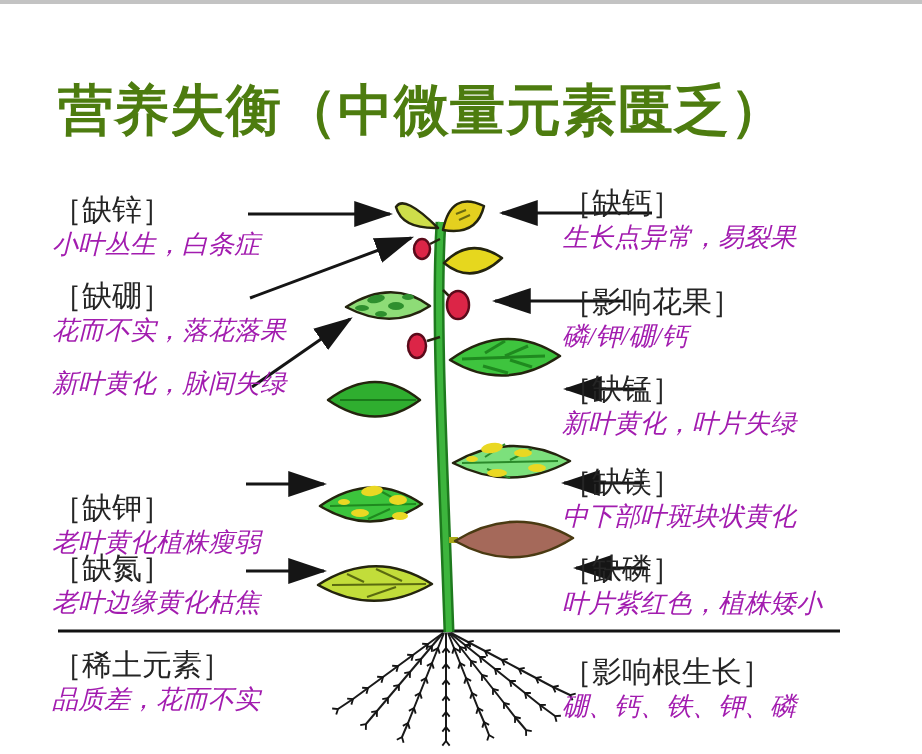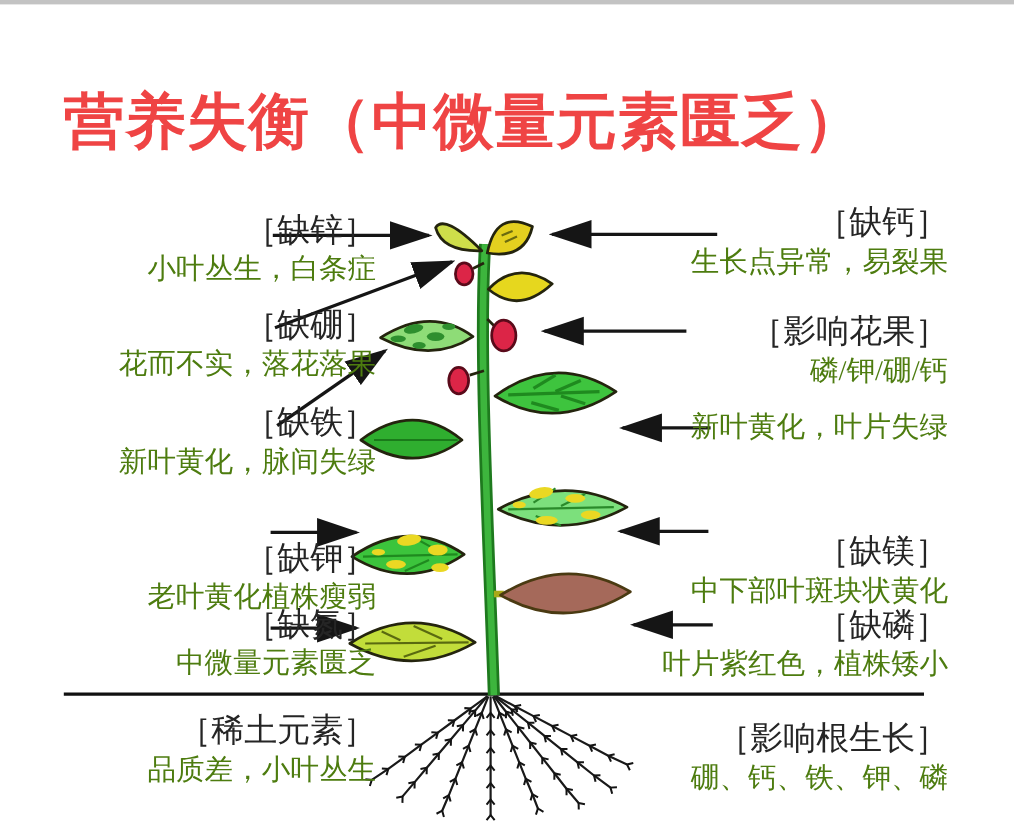--- a/index.html
+++ b/index.html
@@ -1,27 +1,27 @@
 <!DOCTYPE html>
 <html><head>
 <meta charset="utf-8">
 <style>
   html,body{margin:0;padding:0;background:#ffffff;}
   #page{position:relative;width:922px;height:754px;background:#ffffff;overflow:hidden;
         font-family:"Liberation Serif","DejaVu Serif",serif;}
   #topbar{position:absolute;left:0;top:0;width:922px;height:4px;background:#c3c3c3;}
   #title{position:absolute;left:58px;top:74px;width:840px;
          font-family:"Liberation Sans","DejaVu Sans",sans-serif;
-         font-weight:900;font-size:55px;letter-spacing:1px;color:#ef4444;
+         font-weight:900;font-size:55px;letter-spacing:1px;color:#4d7c0f;
          white-space:nowrap;}
-  .label-block{position:absolute;text-align:right;color:#2e2e2e;}
+  .label-block{position:absolute;text-align:left;color:#2e2e2e;}
   .label-block.left{left:52px;width:290px;}
   .label-block.right{left:562px;width:300px;}
   .label-name{font-size:30px;line-height:36px;font-weight:400;color:#252525;white-space:nowrap;}
-  .label-desc{font-size:26px;line-height:30px;margin-top:2px;color:#4d7c0f;white-space:nowrap;}
+  .label-desc{font-size:26px;line-height:30px;margin-top:2px;color:#a21caf;white-space:nowrap;font-style:italic;}
   #diagram-svg{position:absolute;left:0;top:0;}
 </style>
 </head>
 <body>
 
 <div id="page">
   <div id="topbar"></div>
 
   <div id="title">营养失衡（中微量元素匮乏）</div>
 
@@ -159,48 +159,48 @@
 
   <div class="label-block left" style="top:192px">
     <div class="label-name">［缺锌］</div>
     <div class="label-desc">小叶丛生，白条症</div>
   </div>
   <div class="label-block left" style="top:278px">
     <div class="label-name">［缺硼］</div>
     <div class="label-desc">花而不实，落花落果</div>
   </div>
   <div class="label-block left" style="top:367px">
-    <div class="label-name">［缺铁］</div>
     <div class="label-desc">新叶黄化，脉间失绿</div>
   </div>
   <div class="label-block left" style="top:490px">
     <div class="label-name">［缺钾］</div>
     <div class="label-desc">老叶黄化植株瘦弱</div>
   </div>
   <div class="label-block left" style="top:550px">
     <div class="label-name">［缺氮］</div>
-    <div class="label-desc">中微量元素匮乏</div>
+    <div class="label-desc">老叶边缘黄化枯焦</div>
   </div>
   <div class="label-block left" style="top:647px">
     <div class="label-name">［稀土元素］</div>
-    <div class="label-desc">品质差，小叶丛生</div>
+    <div class="label-desc">品质差，花而不实</div>
   </div>
 
   <div class="label-block right" style="top:185px">
     <div class="label-name">［缺钙］</div>
     <div class="label-desc">生长点异常，易裂果</div>
   </div>
   <div class="label-block right" style="top:284px">
     <div class="label-name">［影响花果］</div>
     <div class="label-desc">磷/钾/硼/钙</div>
   </div>
   <div class="label-block right" style="top:371px">
+    <div class="label-name">［缺锰］</div>
     <div class="label-desc">新叶黄化，叶片失绿</div>
   </div>
-  <div class="label-block right" style="top:484px">
+  <div class="label-block right" style="top:464px">
     <div class="label-name">［缺镁］</div>
     <div class="label-desc">中下部叶斑块状黄化</div>
   </div>
   <div class="label-block right" style="top:551px">
     <div class="label-name">［缺磷］</div>
     <div class="label-desc">叶片紫红色，植株矮小</div>
   </div>
   <div class="label-block right" style="top:654px">
     <div class="label-name">［影响根生长］</div>
     <div class="label-desc">硼、钙、铁、钾、磷</div>

